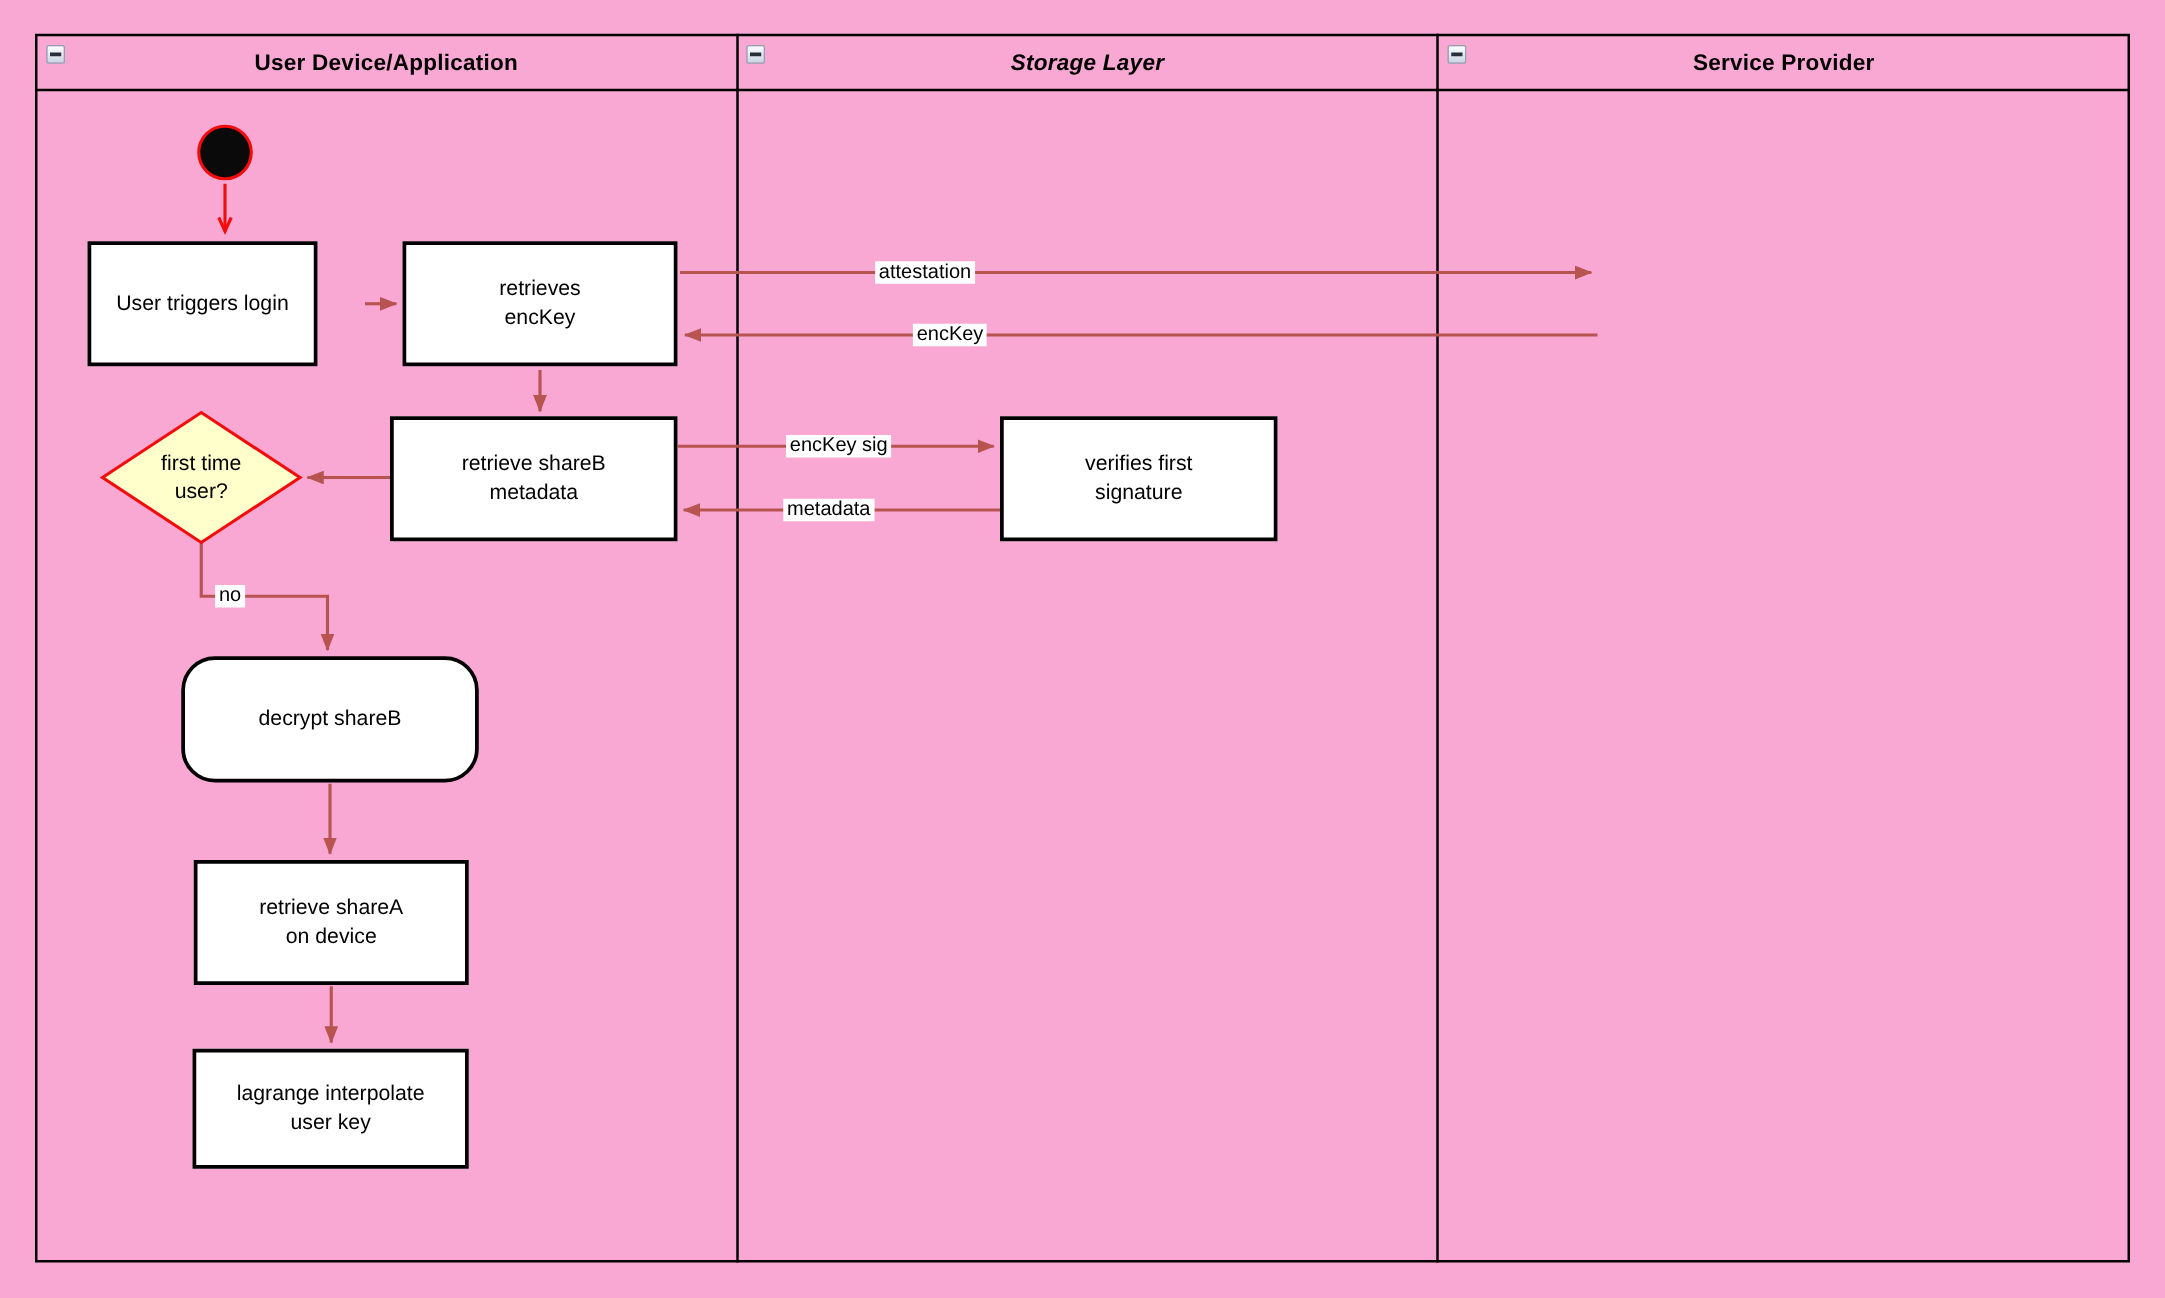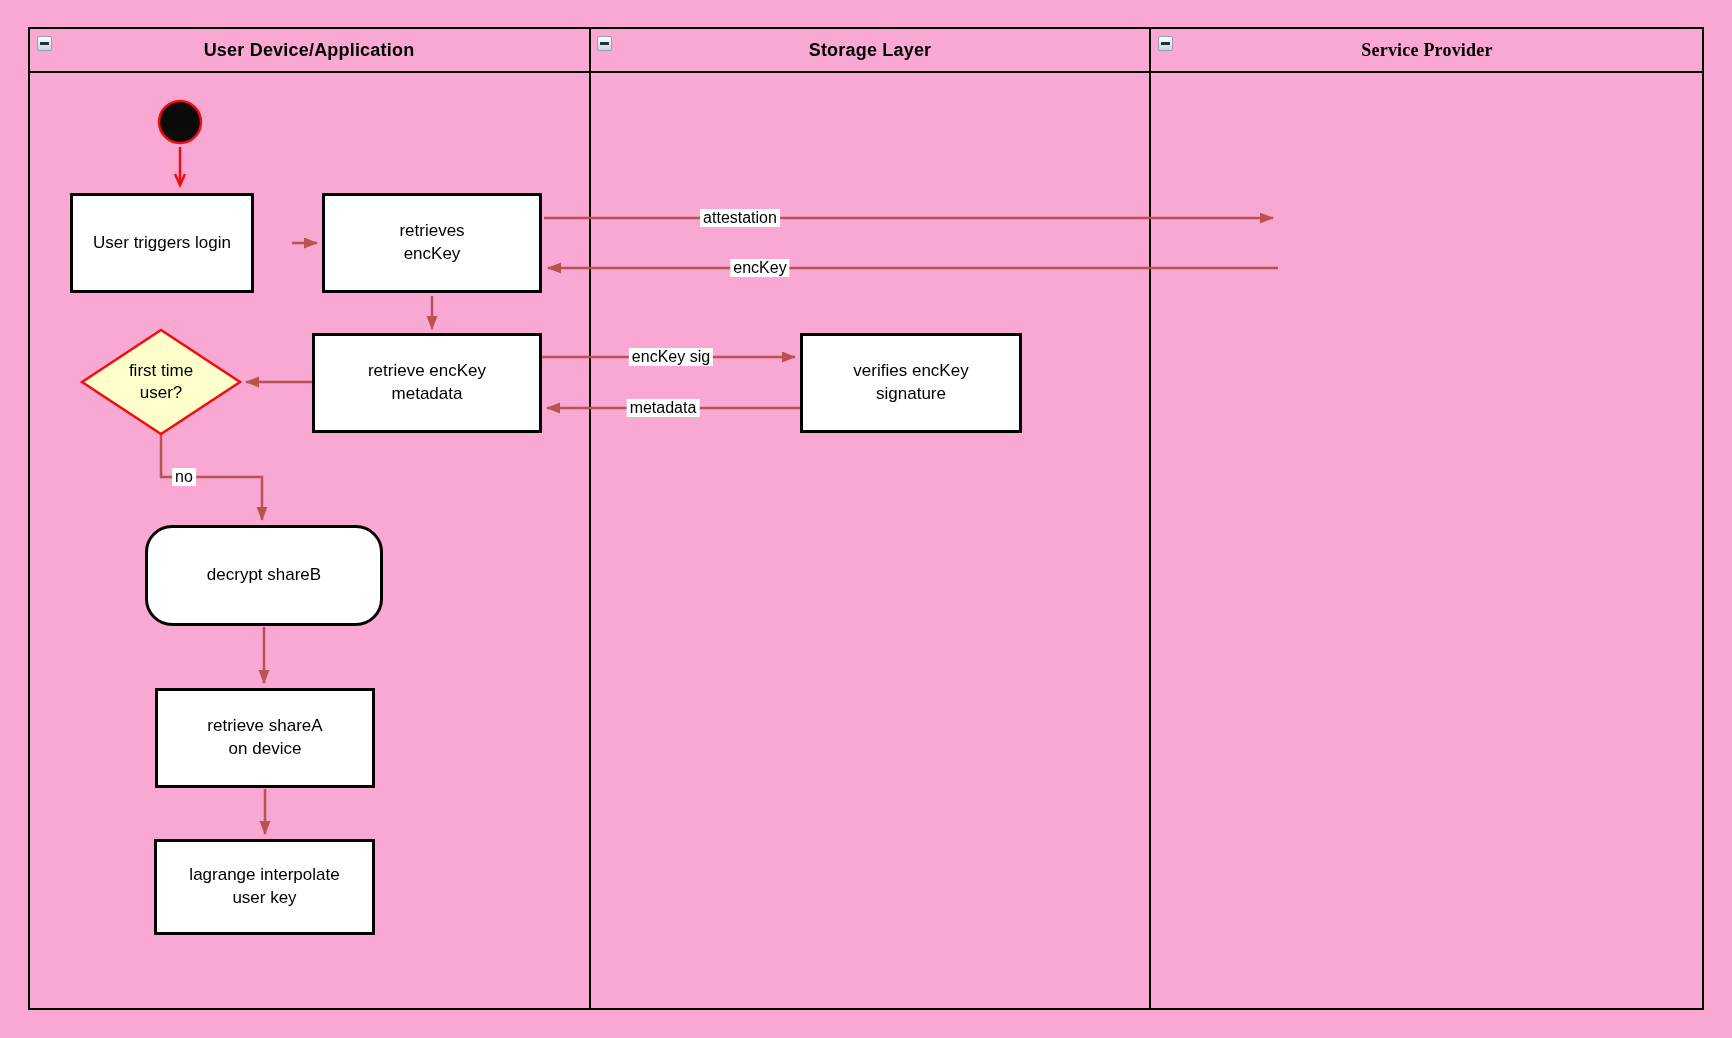--- a/index.html
+++ b/index.html
@@ -54,22 +54,22 @@
 <body>
 
 <div class="canvas">
 
   <div class="abs pool"></div>
   <div class="abs hline" style="left:28px; top:71px; width:1676px;"></div>
   <div class="abs vline" style="left:589px; top:27px; height:983px;"></div>
   <div class="abs vline" style="left:1149px; top:27px; height:983px;"></div>
 
   <div class="abs lane-title" style="left:28px; width:562px;">User Device/Application</div>
-  <div class="abs lane-title" style="left:590px; width:560px;">Storage Layer</div>
-  <div class="abs lane-title" style="left:1150px; width:554px;font-family:Liberation Serif, serif;">Service Provider</div>
+  <div class="abs lane-title" style="left:590px; width:560px;font-style:italic;">Storage Layer</div>
+  <div class="abs lane-title" style="left:1150px; width:554px;">Service Provider</div>
 
   <div class="abs collapse-icon" style="left:37px;">
       <div class="bar"></div>
     </div>
   <div class="abs collapse-icon" style="left:597px;">
       <div class="bar"></div>
     </div>
   <div class="abs collapse-icon" style="left:1158px;">
       <div class="bar"></div>
     </div>
@@ -100,23 +100,23 @@
     </g>
 
     <circle cx="180" cy="122" r="21" fill="#0a0a0a" stroke="#f20d0d" stroke-width="2.5"></circle>
 
     <polygon points="82,382 161,330 240,382 161,434" fill="#ffffcc" stroke="#f20d0d" stroke-width="2.5"></polygon>
   </svg>
 
   <div class="abs node" style="left:70px; top:193px; width:184px; height:100px;">User triggers login</div>
   <div class="abs node" style="left:322px; top:193px; width:220px; height:100px;">retrieves
 encKey</div>
-  <div class="abs node" style="left:312px; top:333px; width:230px; height:100px;">retrieve encKey
+  <div class="abs node" style="left:312px; top:333px; width:230px; height:100px;">retrieve shareB
 metadata</div>
-  <div class="abs node" style="left:800px; top:333px; width:222px; height:100px;">verifies encKey
+  <div class="abs node" style="left:800px; top:333px; width:222px; height:100px;">verifies first
 signature</div>
   <div class="abs node" style="left:145px; top:525px; width:238px; height:101px;border-radius:27px;">decrypt shareB</div>
   <div class="abs node" style="left:155px; top:688px; width:220px; height:100px;">retrieve shareA
 on device</div>
   <div class="abs node" style="left:154px; top:839px; width:221px; height:96px;">lagrange interpolate
 user key</div>
 
   <div class="abs node-plain" style="left:96px; top:352px; width:130px; height:60px;">first time
 user?</div>
 

